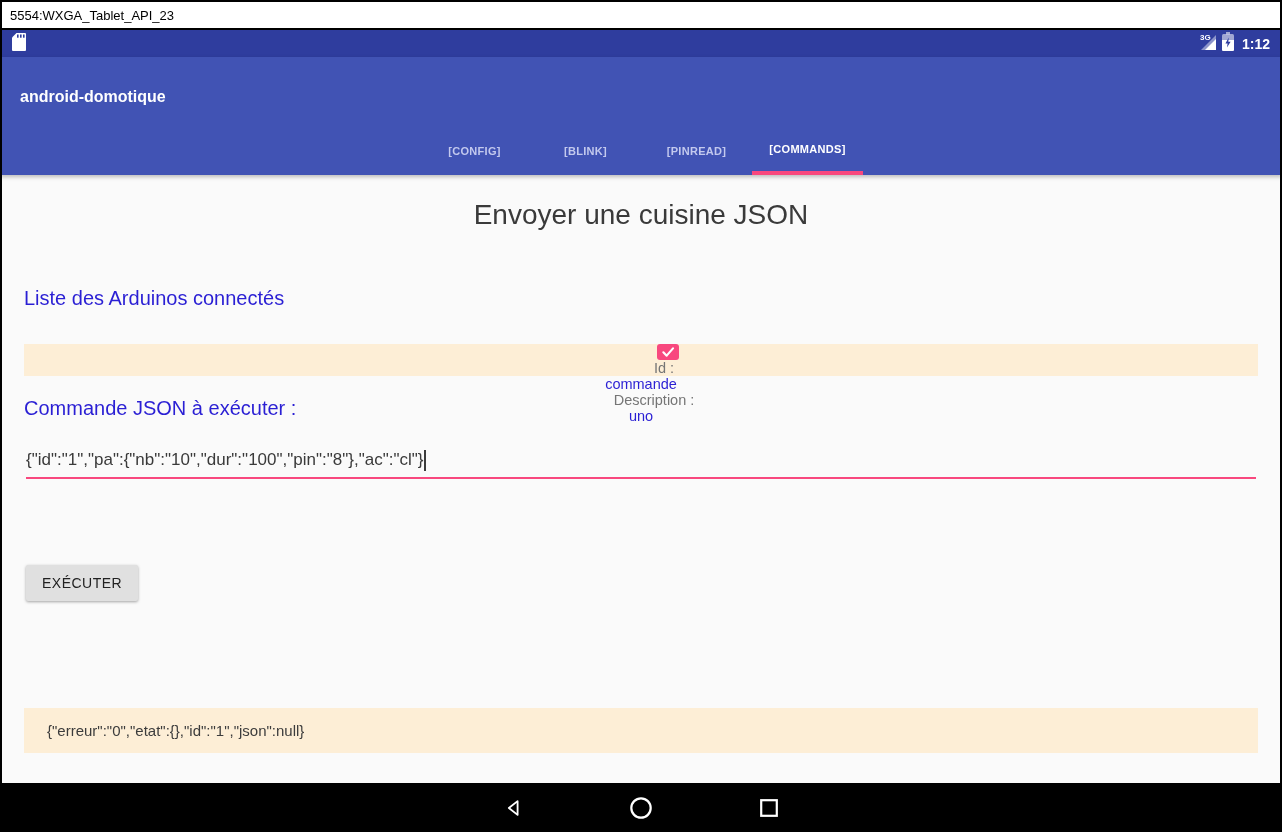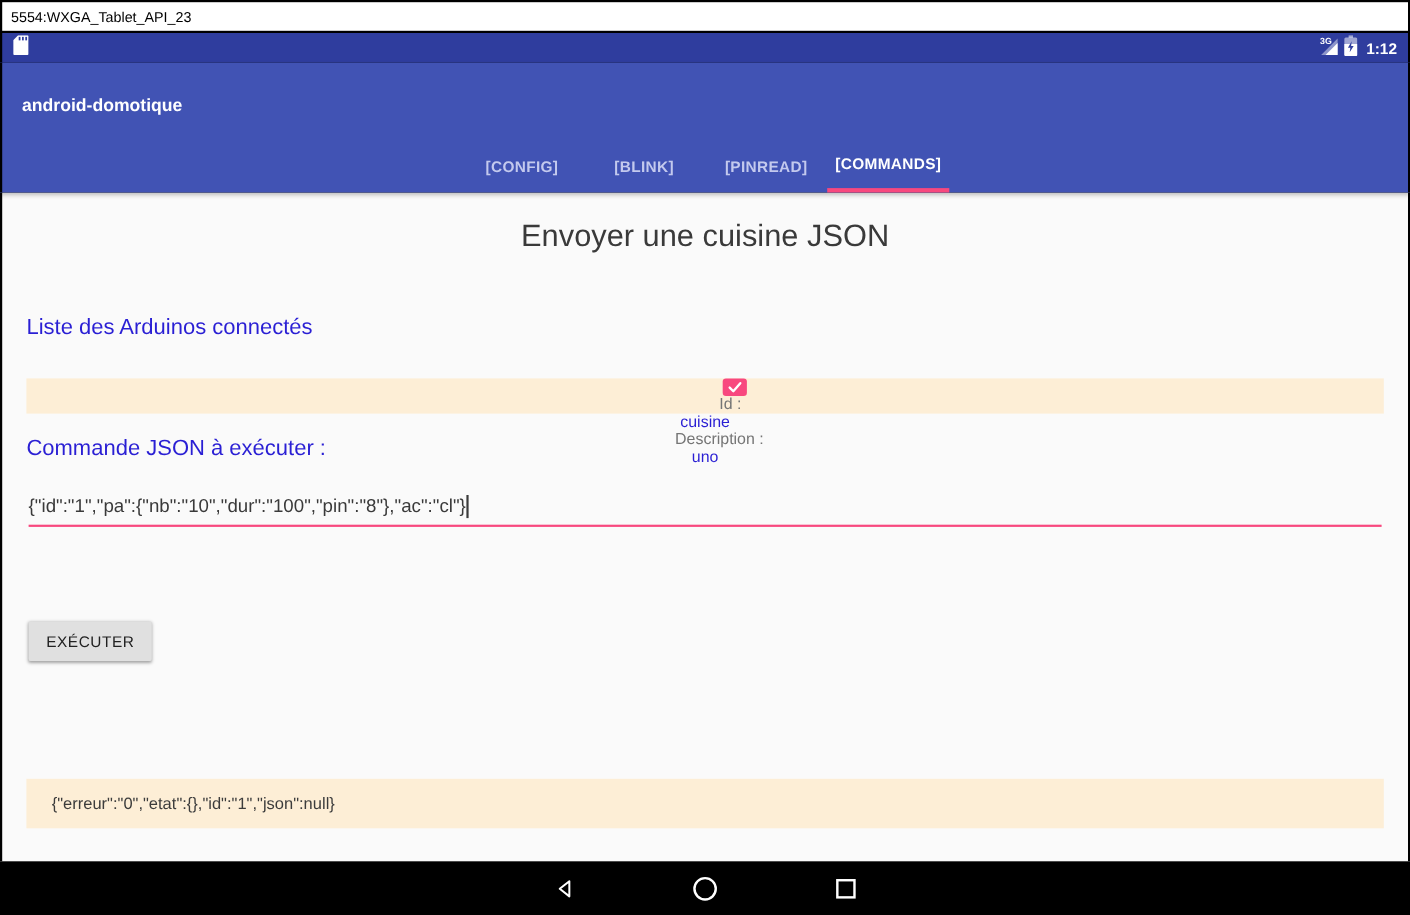--- a/index.html
+++ b/index.html
@@ -13,21 +13,21 @@
   
   .status-bar { height:27px; background:var(--statusbar,#2F3D9E); display:flex; align-items:center; padding:0 10px; border-left:2px solid #000; border-right:2px solid #000; }
   .status-spacer { flex:1; }
   .status-right { display:flex; align-items:center; gap:5px; }
   .status-time { color:#fff; font-size:14px; font-weight:bold; margin-left:3px; }
 
   
   .app-bar { height:118px; background:var(--header,#4153B4); display:flex; flex-direction:column; border-left:2px solid #000; border-right:2px solid #000; box-shadow:0 2px 4px rgba(0,0,0,0.25); position:relative; z-index:2; }
   .app-title { color:#fff; font-size:16px; font-weight:bold; padding:28px 0 0 18px; line-height:24px; }
   .tab-bar { margin-top:auto; height:48px; display:flex; justify-content:center; }
-  .tab { width:111px; display:flex; align-items:center; justify-content:center; color:#c3c9ee; font-size:14px; font-weight:bold; letter-spacing:0.3px; cursor:pointer; }
+  .tab { width:111px; display:flex; align-items:center; justify-content:center; color:#c3c9ee; font-size:11px; font-weight:bold; letter-spacing:0.3px; cursor:pointer; }
   .tab.active { color:#fff; border-bottom:4px solid var(--accent,#F8487E); }
 
   
   .content { flex:1; background:var(--content-bg,#FAFAFA); border-left:2px solid #000; border-right:2px solid #000; position:relative; overflow:hidden; }
   .page-title { position:absolute; top:24px; left:0; width:100%; text-align:center; font-size:28px; color:#3a3a3a; }
   .section-heading { position:absolute; left:22px; font-size:20px; color:var(--heading-blue,#2A1FD4); }
   .h-list { top:112px; }
   .h-command { top:222px; }
   .arduino-row { position:absolute; top:169px; left:22px; right:22px; height:32px; background:var(--row-cream,#FDEED6); display:flex; align-items:center;flex-direction:column; }
   .checkbox { width:22px; height:22px; margin-left:54px; background:var(--accent,#F8487E); border-radius:3px; display:flex; align-items:center; justify-content:center; cursor:pointer; }
@@ -98,21 +98,21 @@
 
     <div class="section-heading h-list">Liste des Arduinos connectés</div>
 
     <div class="arduino-row">
       <span class="checkbox">
         <svg width="16" height="16" viewBox="0 0 24 24">
           <path d="M5 12.5 L10 17.5 L19.5 6.5" stroke="#fff" stroke-width="3.2" fill="none" stroke-linecap="round" stroke-linejoin="round"></path>
         </svg>
       </span>
       <span class="row-label">Id :</span>
-      <span class="row-value">cuisine</span>
+      <span class="row-value">commande</span>
       <span class="row-label desc">Description :</span>
       <span class="row-value">uno</span>
     </div>
 
     <div class="section-heading h-command">Commande JSON à exécuter :</div>
 
     <div class="json-input">
       <span>{"id":"1","pa":{"nb":"10","dur":"100","pin":"8"},"ac":"cl"}</span>
         <span class="caret"></span>
     </div>

